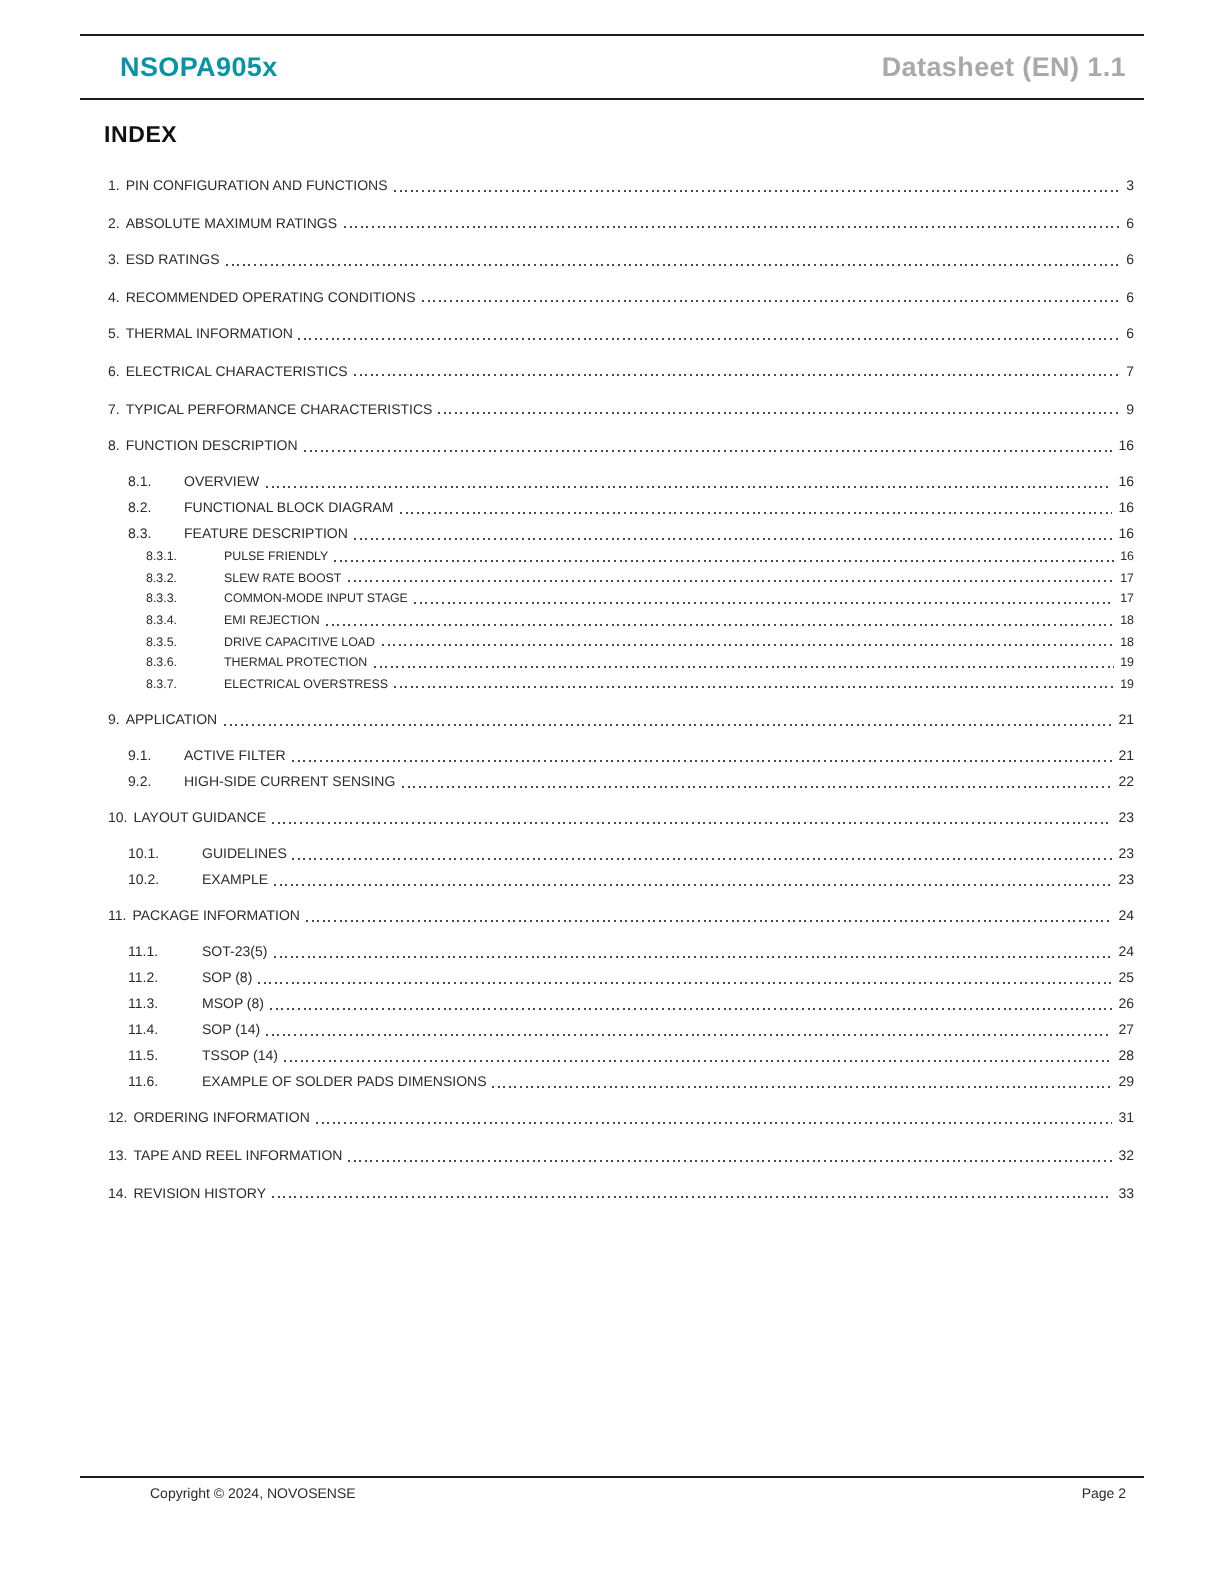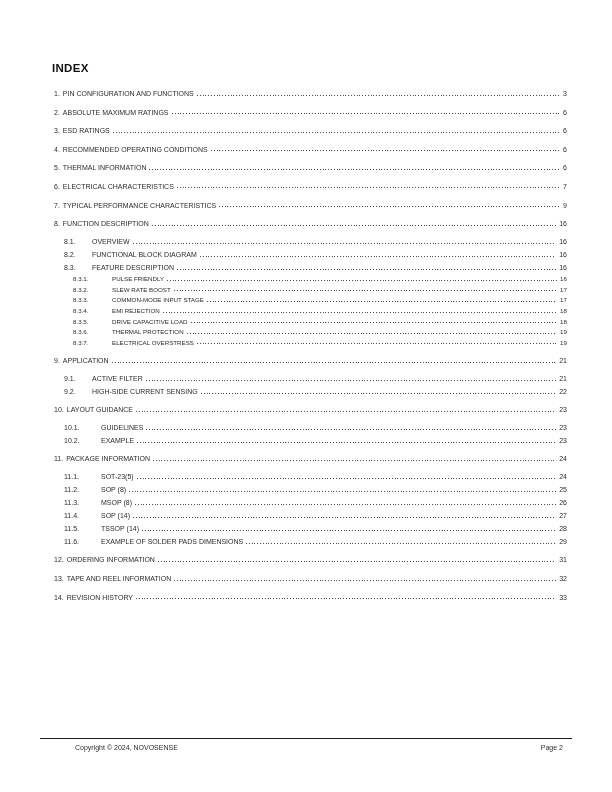--- a/index.html
+++ b/index.html
@@ -73,20 +73,24 @@
     display:flex; align-items:flex-start; justify-content:space-between;
     padding:5px 9px 0 35px;
     font-size:7px;
   }
 </style>
 </head>
 <body>
 
 <div class="page">
 
+  <div class="header">
+    <span class="product-name" style="color: rgb(9, 148, 166);">NSOPA905x</span>
+    <span class="doc-title" style="color: rgb(169, 169, 169);">Datasheet (EN) 1.1</span>
+  </div>
 
   <div class="index-title">INDEX</div>
 
   <div class="toc">
       <div class="toc-row lv1">
       <span class="toc-num">1.</span>
       <span class="toc-label">PIN CONFIGURATION AND FUNCTIONS</span>
       <span class="leader"></span>
       <span class="toc-page">3</span>
     </div>

